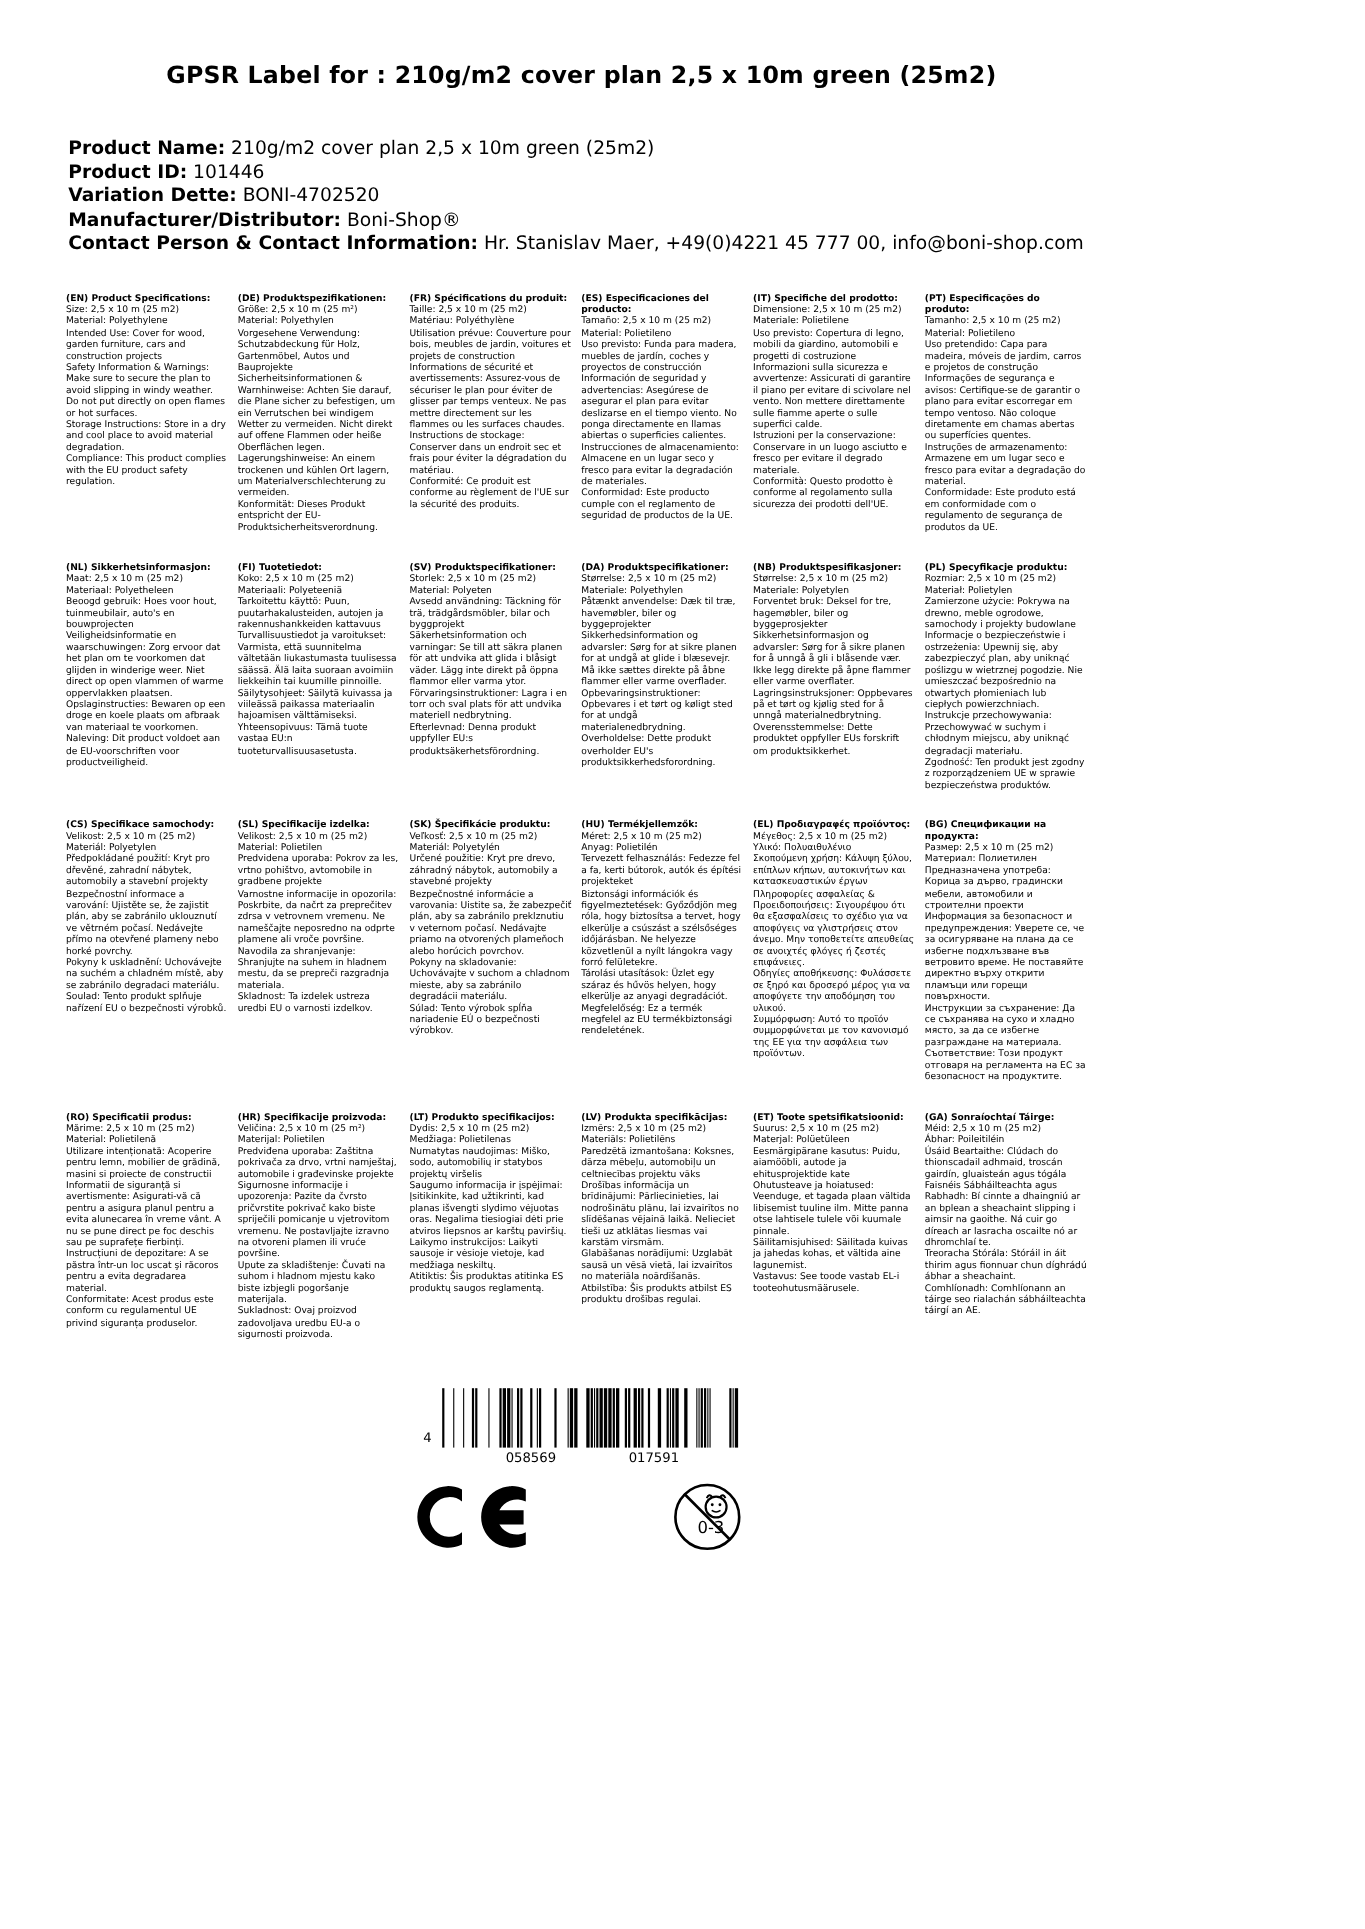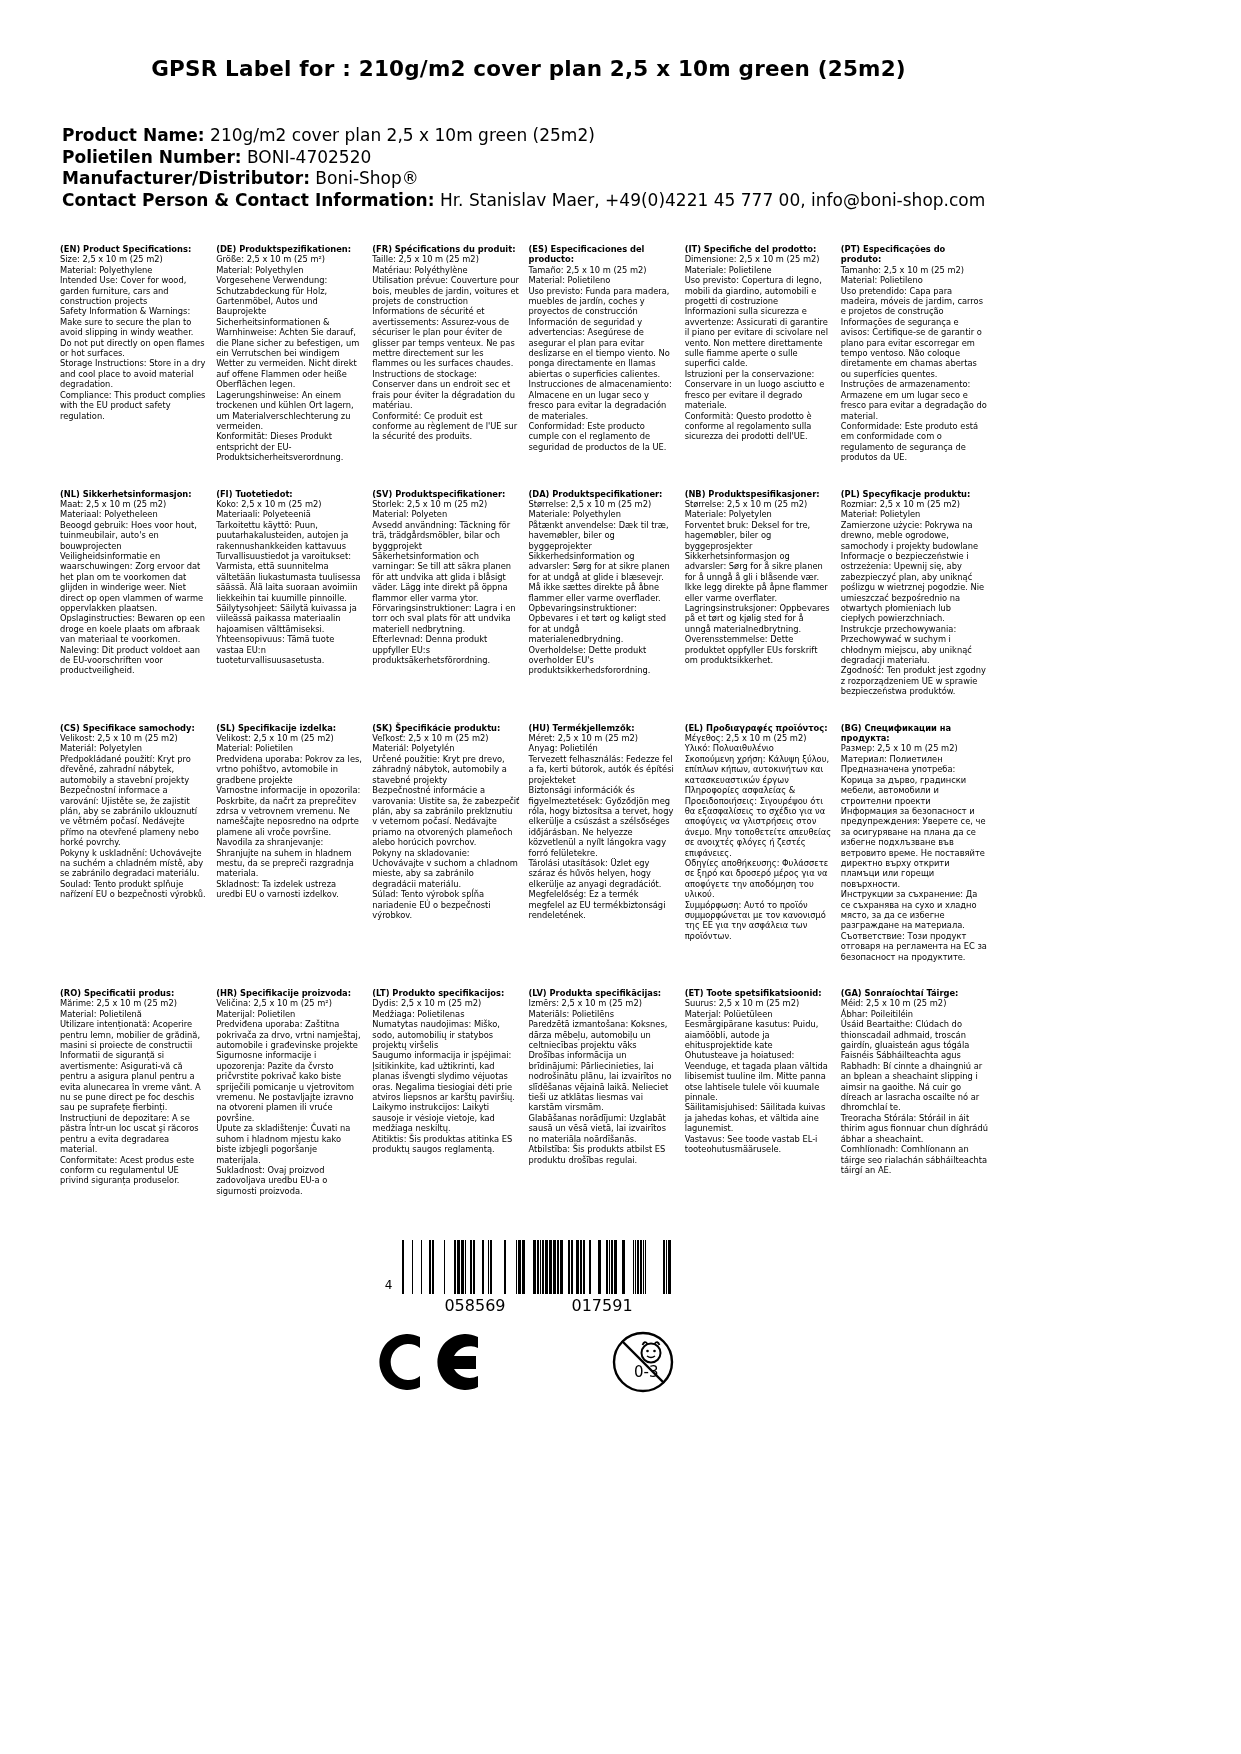--- a/index.html
+++ b/index.html
@@ -91,21 +91,21 @@
   .barcode-bars i {
     display: block;
     background: #000;
     height: 54px;
     margin-right: 1px;
   }
   .barcode-nums {
     display: flex;
     justify-content: center;
     gap: 66px;
-    font-size: 16px;
+    font-size: 12px;
     margin-top: 2px;
     padding-left: 20px;
   }
   .marks {
     display: flex;
     align-items: center;
     justify-content: center;
     gap: 118px;
     margin-top: 14px;
   }
@@ -122,21 +122,25 @@
 <div class="page">
 
   <h1 class="doc-title">GPSR Label for : 210g/m2 cover plan 2,5 x 10m green (25m2)</h1>
 
   <div class="header-block">
     <div class="header-row">
       <span class="lbl">Product Name:</span>
       <span class="val">210g/m2 cover plan 2,5 x 10m green (25m2)</span>
     </div>
     <div class="header-row">
-      <span class="lbl">Polietilen Number:</span>
+      <span class="lbl">Product ID:</span>
+      <span class="val">101446</span>
+    </div>
+    <div class="header-row">
+      <span class="lbl">Variation Dette:</span>
       <span class="val">BONI-4702520</span>
     </div>
     <div class="header-row">
       <span class="lbl">Manufacturer/Distributor:</span>
       <span class="val">Boni-Shop®</span>
     </div>
     <div class="header-row">
       <span class="lbl">Contact Person &amp; Contact Information:</span>
       <span class="val">Hr. Stanislav Maer, +49(0)4221 45 777 00, info@boni-shop.com</span>
     </div>

